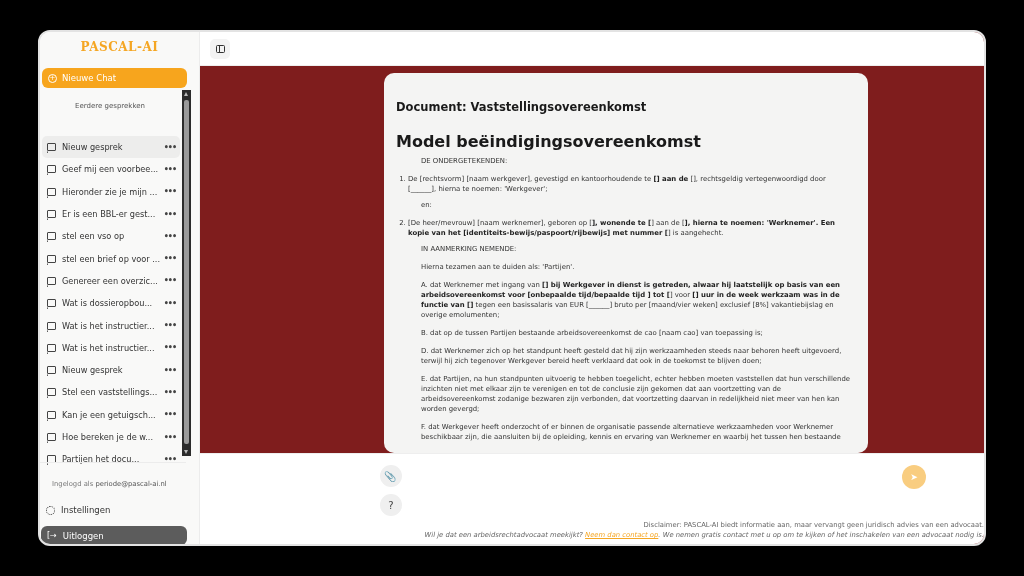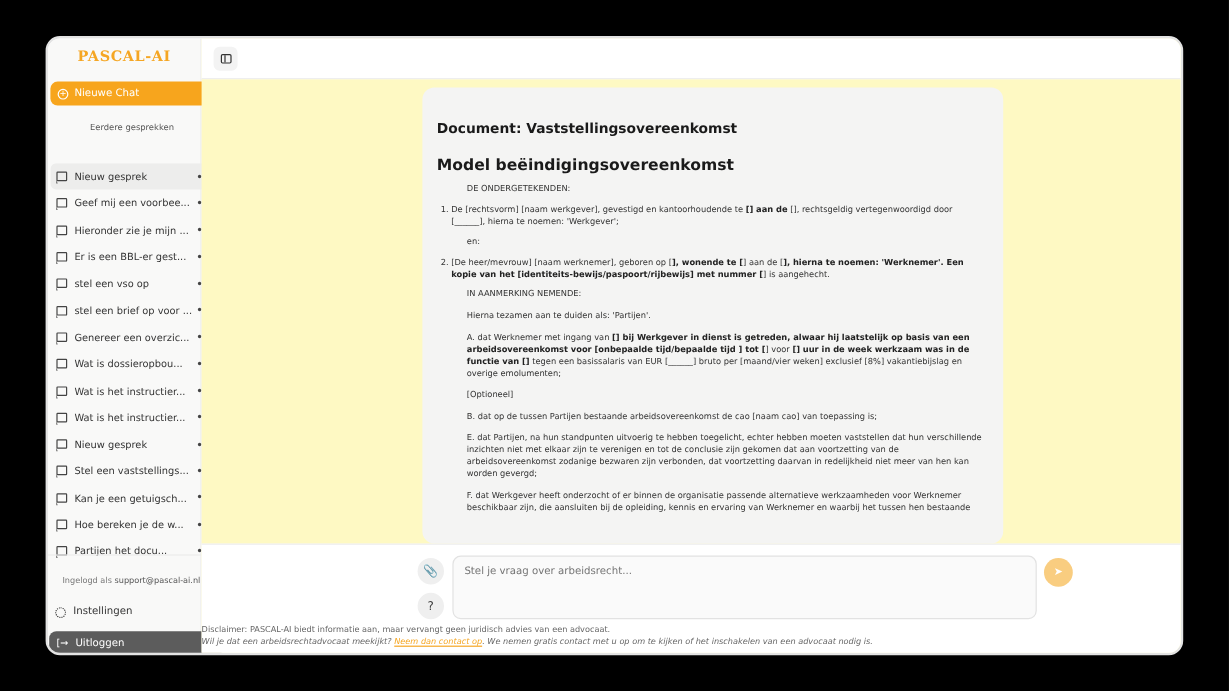--- a/index.html
+++ b/index.html
@@ -3,21 +3,21 @@
 <meta charset="utf-8">
 <style>
   * { box-sizing: border-box; margin: 0; padding: 0; }
   html, body { width: 1024px; height: 576px; background: #000; overflow: hidden; font-family: "DejaVu Sans", sans-serif; }
   .window {
     position: absolute; left: 38px; top: 30px; width: 948px; height: 516px;
     background: #fff; border-radius: 12px; overflow: hidden; display: flex;
     border: 2px solid #e3e3e3;
   }
   
-  .sidebar { width: 128px; background: #f9f9f8; position: relative; border-right: 1px solid #ececec; flex-shrink: 0; }
+  .sidebar { width: 160px; background: #f9f9f8; position: relative; border-right: 1px solid #ececec; flex-shrink: 0; }
   .logo { height: 30px; display: flex; align-items: center; justify-content: center; font-family: "DejaVu Serif", serif; font-weight: bold; color: #f5a623; font-size: 12px; letter-spacing: 0.5px; }
   .new-chat { position: absolute; left: 2px; top: 36px; width: 145px; height: 20px; background: #f7a51d; border-radius: 6px; color: #fff; font-size: 8.5px; display: flex; align-items: center; padding-left: 6px; cursor: pointer; }
   .new-chat .plus { width: 9px; height: 9px; border: 1px solid #fff; border-radius: 50%; display: inline-flex; align-items: center; justify-content: center; font-size: 7px; margin-right: 5px; line-height: 1; }
   .history-label { position: absolute; left: 7px; top: 70px; font-size: 7px; color: #555; padding-left: 28px; }
   .history { position: absolute; left: 2px; top: 84px; width: 138px; height: 338px; overflow: hidden; margin-top: 20px; }
   .hist-item { height: 22.3px; display: flex; align-items: center; padding-left: 5px; font-size: 8.2px; color: #333; border-radius: 5px; cursor: pointer; position: relative; white-space: nowrap; }
   .hist-item.active { background: #ededec; }
   .hist-item .chat-ico { width: 9px; height: 8px; border: 1.2px solid #444; border-radius: 1px; margin-right: 6px; position: relative; flex-shrink: 0; }
   .hist-item .chat-ico::after { content: ""; position: absolute; left: -1.2px; bottom: -3px; width: 0; height: 0; border-left: 1.2px solid #444; border-top: 3px solid transparent; }
   .hist-item .label { overflow: hidden; text-overflow: ellipsis; width: 100px; }
@@ -28,39 +28,39 @@
   .scrollbar .arrow-up { top: 2px; border-bottom: 4px solid #bbb; }
   .scrollbar .arrow-down { bottom: 2px; border-top: 4px solid #bbb; }
   .sep { position: absolute; left: 0; top: 430px; width: 146px; height: 1px; background: #ececec; }
   .logged-in { position: absolute; left: 12px; top: 448px; font-size: 6.8px; color: #777; white-space: nowrap; }
   .logged-in b { color: #555; font-weight: normal; }
   .settings { position: absolute; left: 6px; top: 473px; font-size: 8.5px; color: #333; display: flex; align-items: center; cursor: pointer; }
   .gear { width: 9px; height: 9px; border: 1.5px dotted #333; border-radius: 50%; margin-right: 6px; }
   .logout { position: absolute; left: 1px; top: 494px; width: 146px; height: 19px; background: #5c5c5c; border-radius: 6px; color: #fff; font-size: 8.5px; display: flex; align-items: center; padding-left: 6px; cursor: pointer; }
   .logout .ico { margin-right: 6px; font-size: 8px; }
   
-  .main { flex: 1; position: relative; background: #fef9c3; }
+  .main { flex: 1; position: relative; background: #7f1d1d; }
   .topbar { height: 34px; background: #fff; border-bottom: 1px solid #eee; position: relative; }
   .toggle-btn { position: absolute; left: 10px; top: 7px; width: 20px; height: 20px; border-radius: 5px; background: #f3f3f3; display: flex; align-items: center; justify-content: center; cursor: pointer; }
   .toggle-btn .panel { width: 9px; height: 8px; border: 1.3px solid #333; border-radius: 1.5px; position: relative; }
   .toggle-btn .panel::after { content: ""; position: absolute; left: 2px; top: 0; width: 1.3px; height: 100%; background: #333; }
   .doc-card { position: absolute; left: 184px; top: 41px; width: 484px; height: 380px; background: #f4f4f3; border-radius: 10px; padding: 24px 12px 0 12px; overflow: hidden; color: #333; font-size: 6.9px; line-height: 1.45; }
   .doc-card h1 { font-size: 11.5px; font-weight: bold; color: #1a1a1a; margin-bottom: 14px; margin-top: 2px; }
-  .doc-card h2 { font-size: 13px; font-weight: bold; color: #1a1a1a; margin-bottom: 3px; }
+  .doc-card h2 { font-size: 16px; font-weight: bold; color: #1a1a1a; margin-bottom: 3px; }
   .doc-card p { margin-bottom: 8px; padding-left: 25px; }
   .doc-card ol { margin-left: 12px; margin-bottom: 6px; }
   .doc-card li { margin-bottom: 2px; }
   .doc-card b { color: #222; }
   .input-area { position: absolute; left: 0; top: 421px; width: 100%; height: 95px; background: #fff; border-top: 1px solid #eee; }
   .round-btn { position: absolute; width: 22px; height: 22px; border-radius: 50%; background: #efefef; display: flex; align-items: center; justify-content: center; font-size: 10px; color: #444; cursor: pointer; }
   .attach { left: 180px; top: 11px; }
   .help { left: 180px; top: 40px; }
   .textarea { position: absolute; left: 209px; top: 9px; width: 487px; height: 53px; border: 1px solid #e2e2e2; border-radius: 7px; background: #fafafa; font-size: 8.5px; color: #888; padding: 7px 9px; font-family: "DejaVu Sans", sans-serif; resize: none; outline: none; }
   .send { position: absolute; left: 702px; top: 11px; width: 24px; height: 24px; border-radius: 50%; background: #f9cd80; display: flex; align-items: center; justify-content: center; color: #fff; font-size: 9px; cursor: pointer; }
-  .disclaimer { position: absolute; left: 0; width: 100%; text-align: left; font-size: 6.8px; color: #666; }
+  .disclaimer { position: absolute; left: 0; width: 100%; text-align: right; font-size: 6.8px; color: #666; }
   .d1 { top: 67px; }
   .d2 { top: 77px; font-style: italic; }
   .disclaimer a { color: #f5a623; text-decoration: underline; cursor: pointer; }
 </style>
 </head>
 <body>
 
 <div class="window">
   <aside class="sidebar">
     <div class="logo">PASCAL-AI</div>
@@ -148,21 +148,21 @@
       <div class="hist-item"></div>
     </div>
     <div class="scrollbar">
       <span class="arrow-up"></span>
       <span class="thumb"></span>
       <span class="arrow-down"></span>
     </div>
     <div class="sep"></div>
     <div class="logged-in">
       <span>Ingelogd als</span>
-      <b>support@pascal-ai.nl</b>
+      <b>periode@pascal-ai.nl</b>
     </div>
     <div class="settings">
       <span class="gear"></span>
       <span>Instellingen</span>
     </div>
     <div class="logout">
       <span class="ico">[→</span>
       <span>Uitloggen</span>
     </div>
   </aside>
@@ -181,34 +181,33 @@
       <ol>
         <li><span>De [rechtsvorm] [naam werkgever], gevestigd en kantoorhoudende te </span><b>[] aan de</b><span> [], rechtsgeldig vertegenwoordigd door [______], hierna te noemen: 'Werkgever';</span></li>
       </ol>
       <p>en:</p>
       <ol start="2">
         <li><span>[De heer/mevrouw] [naam werknemer], geboren op [</span><b>], wonende te [</b><span>] aan de [</span><b>], hierna te noemen: 'Werknemer'. Een kopie van het [identiteits-bewijs/paspoort/rijbewijs] met nummer [</b><span>] is aangehecht.</span></li>
       </ol>
       <p>IN AANMERKING NEMENDE:</p>
       <p>Hierna tezamen aan te duiden als: 'Partijen'.</p>
       <p><span>A. dat Werknemer met ingang van </span><b>[] bij Werkgever in dienst is getreden, alwaar hij laatstelijk op basis van een arbeidsovereenkomst voor [onbepaalde tijd/bepaalde tijd ] tot [</b><span>] voor </span><b>[] uur in de week werkzaam was in de functie van []</b><span> tegen een basissalaris van EUR [______] bruto per [maand/vier weken] exclusief [8%] vakantiebijslag en overige emolumenten;</span></p>
-      <p>[Optioneel]</p>
       <p>B. dat op de tussen Partijen bestaande arbeidsovereenkomst de cao [naam cao] van toepassing is;</p>
+      <p>D. dat Werknemer zich op het standpunt heeft gesteld dat hij zijn werkzaamheden steeds naar behoren heeft uitgevoerd, terwijl hij zich tegenover Werkgever bereid heeft verklaard dat ook in de toekomst te blijven doen;</p>
       <p>E. dat Partijen, na hun standpunten uitvoerig te hebben toegelicht, echter hebben moeten vaststellen dat hun verschillende inzichten niet met elkaar zijn te verenigen en tot de conclusie zijn gekomen dat aan voortzetting van de arbeidsovereenkomst zodanige bezwaren zijn verbonden, dat voortzetting daarvan in redelijkheid niet meer van hen kan worden gevergd;</p>
       <p>F. dat Werkgever heeft onderzocht of er binnen de organisatie passende alternatieve werkzaamheden voor Werknemer beschikbaar zijn, die aansluiten bij de opleiding, kennis en ervaring van Werknemer en waarbij het tussen hen bestaande</p>
     </div>
 
     <div class="input-area">
       <div class="round-btn attach">
         <span>📎</span>
       </div>
       <div class="round-btn help">
         <span>?</span>
       </div>
-      <textarea class="textarea" placeholder="Stel je vraag over arbeidsrecht..." style=""></textarea>
       <div class="send">
         <span>➤</span>
       </div>
       <div class="disclaimer d1">Disclaimer: PASCAL-AI biedt informatie aan, maar vervangt geen juridisch advies van een advocaat.</div>
       <div class="disclaimer d2">
         <span>Wil je dat een arbeidsrechtadvocaat meekijkt? </span><a>Neem dan contact op</a><span>. We nemen gratis contact met u op om te kijken of het inschakelen van een advocaat nodig is.</span>
       </div>
     </div>
   </main>
 </div>

